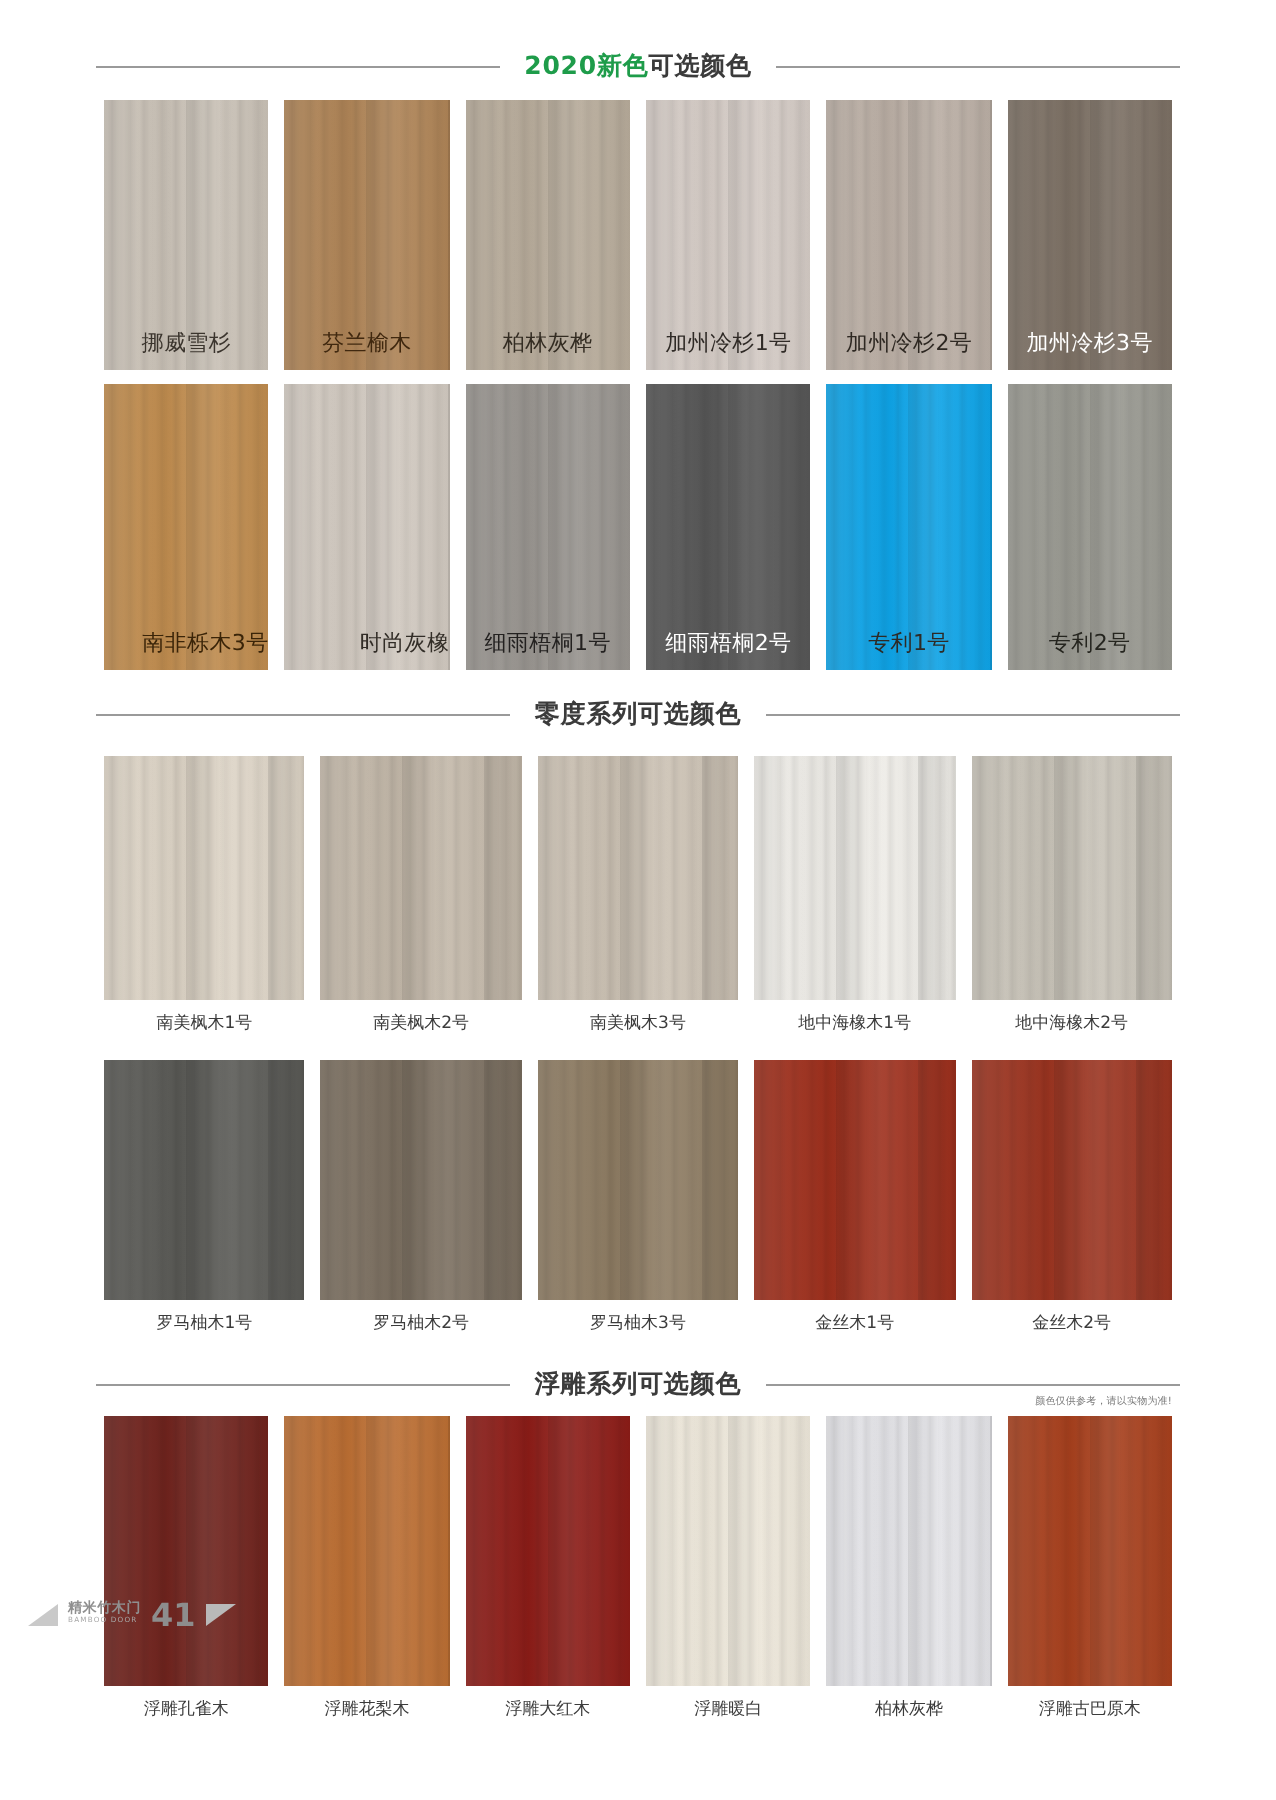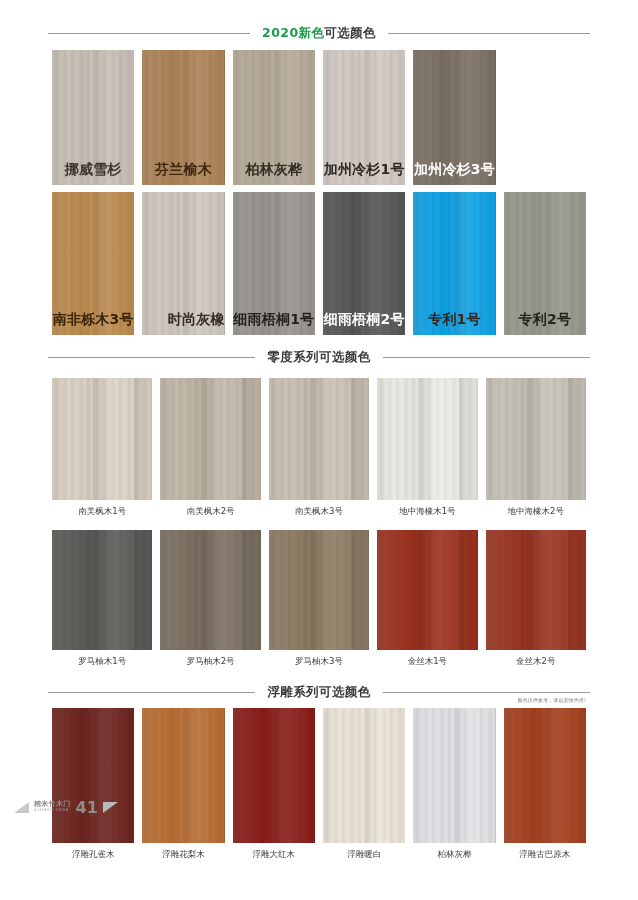--- a/index.html
+++ b/index.html
@@ -74,22 +74,22 @@
     background-image: linear-gradient(90deg,
       rgba(255,255,255,0.10), rgba(0,0,0,0.04) 38%,
       rgba(255,255,255,0.10) 62%, rgba(0,0,0,0.05));
   }
 
   
   .cap-in {
     position: absolute;
     left: 0; right: 0; bottom: 6px;
     text-align: center;
-    font-size: 14px;
-    font-weight: bold;
+    font-size: 11px;
+    font-weight: normal;
     letter-spacing: .2px;
     z-index: 3;
     white-space: nowrap;
   }
   
   .cap-out {
     display:block;
     text-align:center;
     font-size: 8.5px;
     color: #3c3c3c;
@@ -154,29 +154,34 @@
           <div class="chip" style="height: 135px; background-color: rgb(185, 173, 156);">
             <span class="cap-in" style="color: rgb(51, 44, 34);">柏林灰桦</span>
           </div>
         </div>
         <div class="swatch">
           <div class="chip" style="height: 135px; background-color: rgb(214, 205, 199);">
             <span class="cap-in" style="color: rgb(47, 42, 38);">加州冷杉1号</span>
           </div>
         </div>
         <div class="swatch">
+          <div class="chip" style="height: 135px; background-color: rgb(188, 176, 166);">
+            <span class="cap-in" style="color: rgb(46, 40, 34);">加州冷杉2号</span>
+          </div>
+        </div>
+        <div class="swatch">
           <div class="chip" style="height: 135px; background-color: rgb(125, 113, 101);">
             <span class="cap-in" style="color: rgb(255, 255, 255);">加州冷杉3号</span>
           </div>
         </div>
       </div>
       <div class="grid cols6" style="position: absolute; left: 0px; right: 0px; top: 192px;">
         <div class="swatch">
           <div class="chip" style="height: 143px; background-color: rgb(193, 141, 79);">
-            <span class="cap-in" style="color: rgb(58, 36, 8);">南非栎木3号</span>
+            <span class="cap-in" style="color: rgb(58, 36, 8); text-align: right;">南非栎木3号</span>
           </div>
         </div>
         <div class="swatch">
           <div class="chip" style="height: 143px; background-color: rgb(211, 203, 194);">
             <span class="cap-in" style="color: rgb(50, 45, 39); text-align: right;">时尚灰橡</span>
           </div>
         </div>
         <div class="swatch">
           <div class="chip" style="height: 143px; background-color: rgb(154, 150, 145);">
             <span class="cap-in" style="color: rgb(35, 33, 32);">细雨梧桐1号</span>

